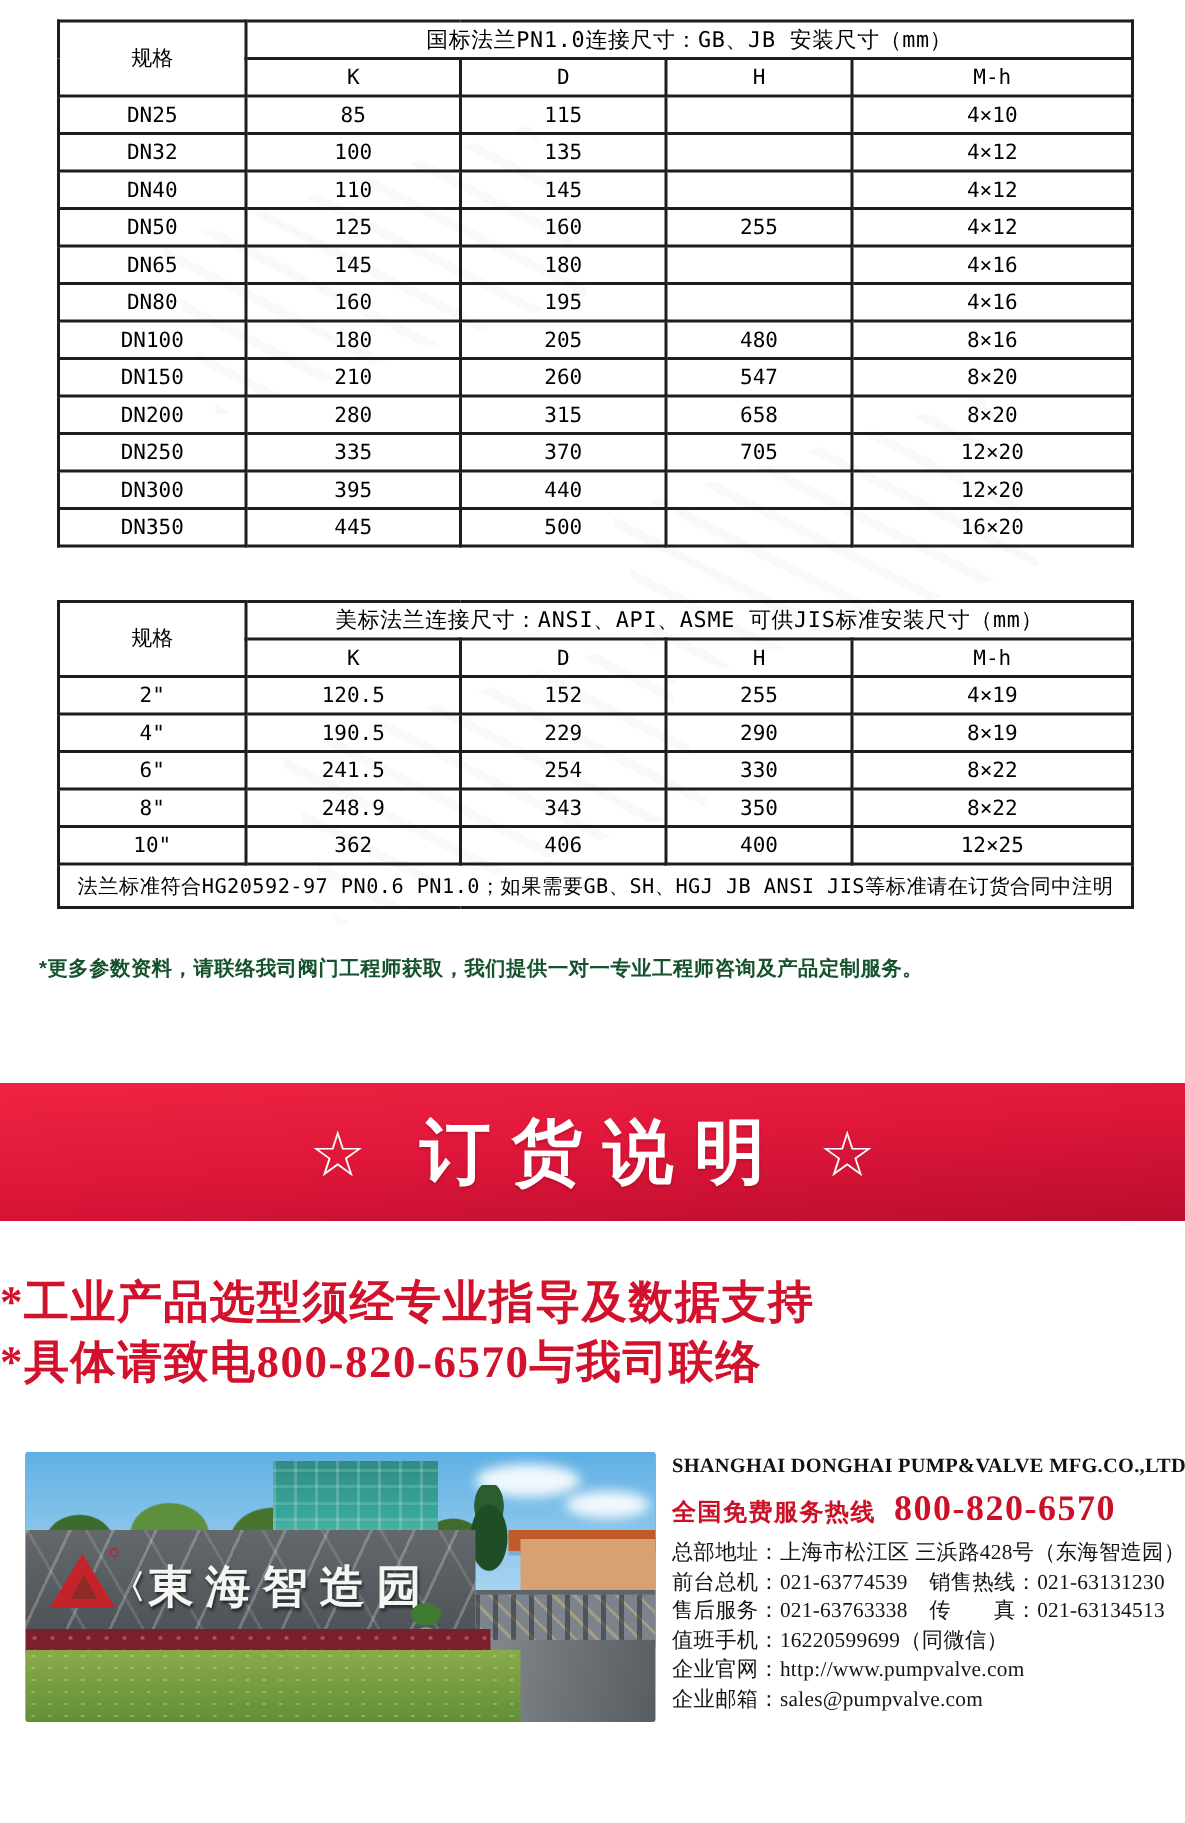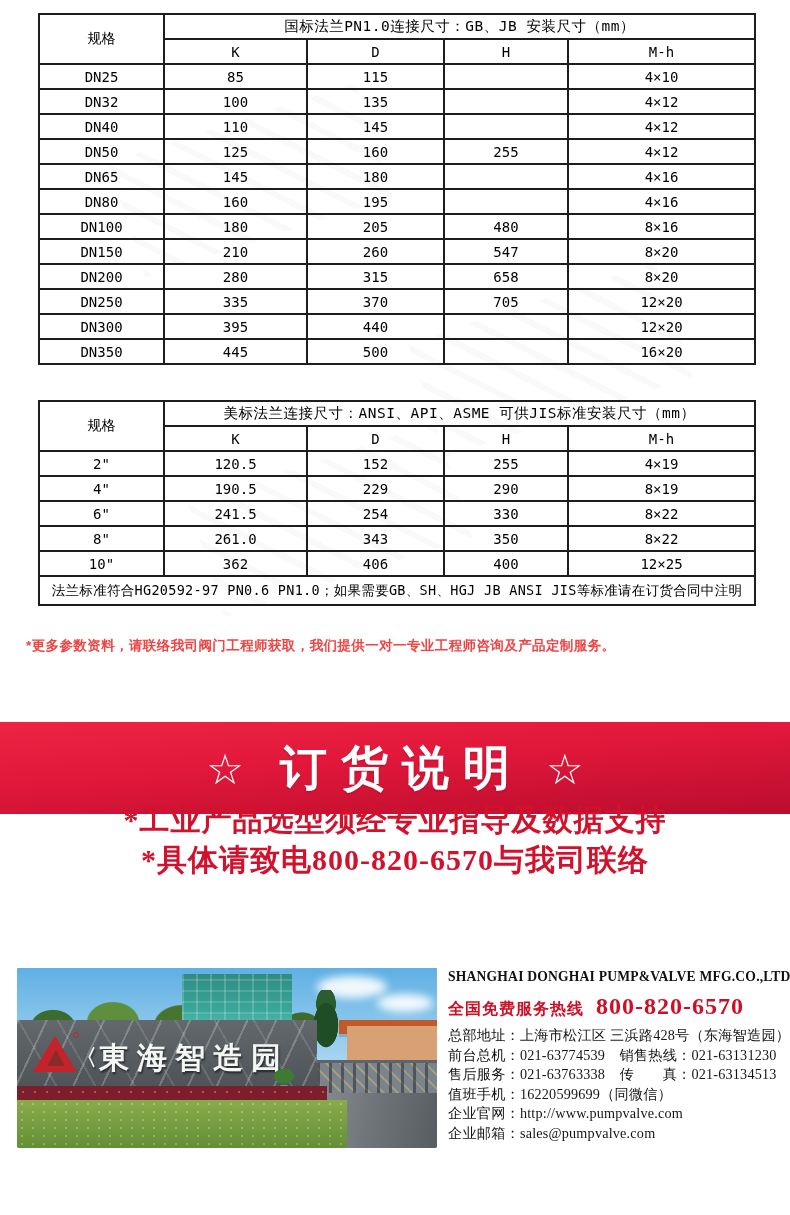--- a/index.html
+++ b/index.html
@@ -24,38 +24,38 @@
   .spec-table th, .spec-table td {
     border:2px solid #1d1d1d; text-align:center; vertical-align:middle;
     height:25px; font-size:14px; font-weight:normal; padding:1px 4px;
   }
   .spec-table .title-cell { font-size:14.5px; letter-spacing:.5px; }
   .spec-table .footer-cell { font-size:13.5px; height:29px; letter-spacing:.3px; }
 
   
   .note {
     position:absolute; left:26px; top:637px; font-size:13.5px; font-weight:bold;
-    color:#ef4444; letter-spacing:.4px;
+    color:#14532d; letter-spacing:.4px;
   }
 
   
   .banner {
     position:absolute; left:0; top:722px; width:790px; height:92px;
     background:linear-gradient(176deg,#ef2444 0%,#e0173a 45%,#ba0d2e 100%);
     display:flex; align-items:center; justify-content:center; gap:22px;
   }
   .banner .star { color:#ffffff; font-size:42px; line-height:1; padding-top:4px; }
   .banner .banner-text {
     color:#ffffff; font-size:47px; font-weight:bold; letter-spacing:14px;
     text-indent:14px; font-family:Liberation Mono, monospace;
     text-shadow:0 1px 2px rgba(120,0,20,.35);
   }
 
   
-  .notices { position:absolute; left:0; top:800px; width:790px; text-align:center; }
+  .notices { position:absolute; left:0; top:849px; width:790px; }
   .notice-line {
     font-family:"Liberation Serif",serif; font-weight:bold; color:#d2122c;
     font-size:30px; line-height:40px; letter-spacing:1px;
   }
 
   
   .photo { position:absolute; left:17px; top:968px; width:420px; height:180px;
            overflow:hidden; background:#6d28d9; border-radius:2px; }
   .sky { position:absolute; inset:0;
          background:linear-gradient(180deg,#5fb0e4 0%,#9fd0ef 45%,#e9f5fc 100%); }
@@ -278,21 +278,21 @@
         </tr>
         <tr>
           <td>6"</td>
           <td>241.5</td>
           <td>254</td>
           <td>330</td>
           <td>8×22</td>
         </tr>
         <tr>
           <td>8"</td>
-          <td>261.0</td>
+          <td>248.9</td>
           <td>343</td>
           <td>350</td>
           <td>8×22</td>
         </tr>
         <tr>
           <td>10"</td>
           <td>362</td>
           <td>406</td>
           <td>400</td>
           <td>12×25</td>

